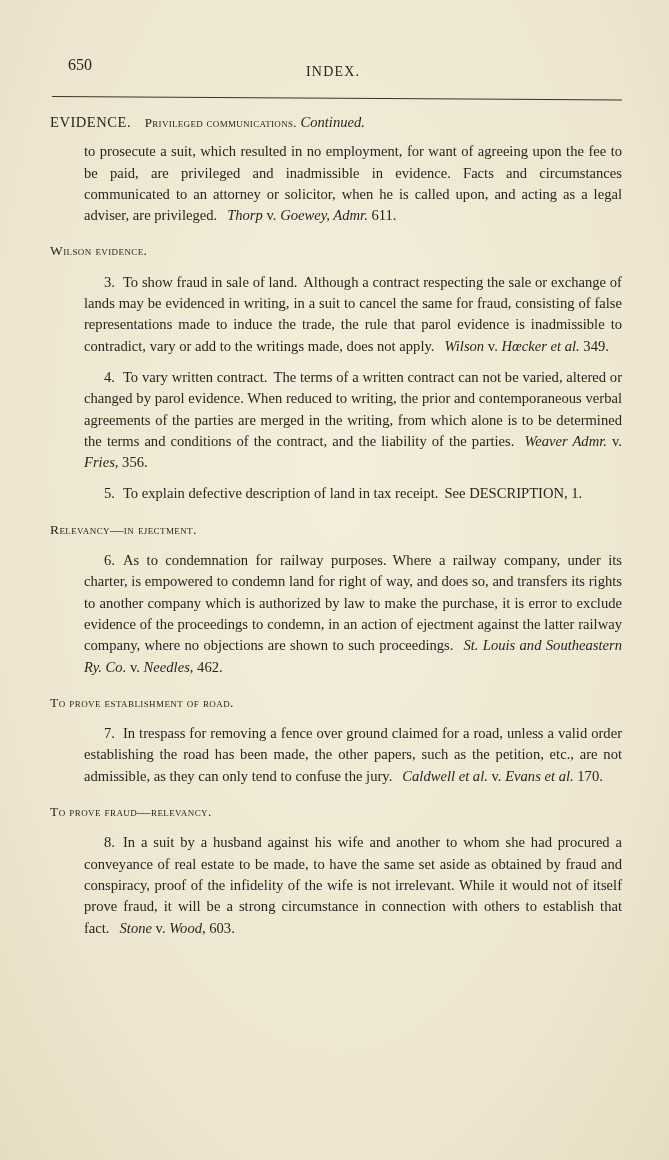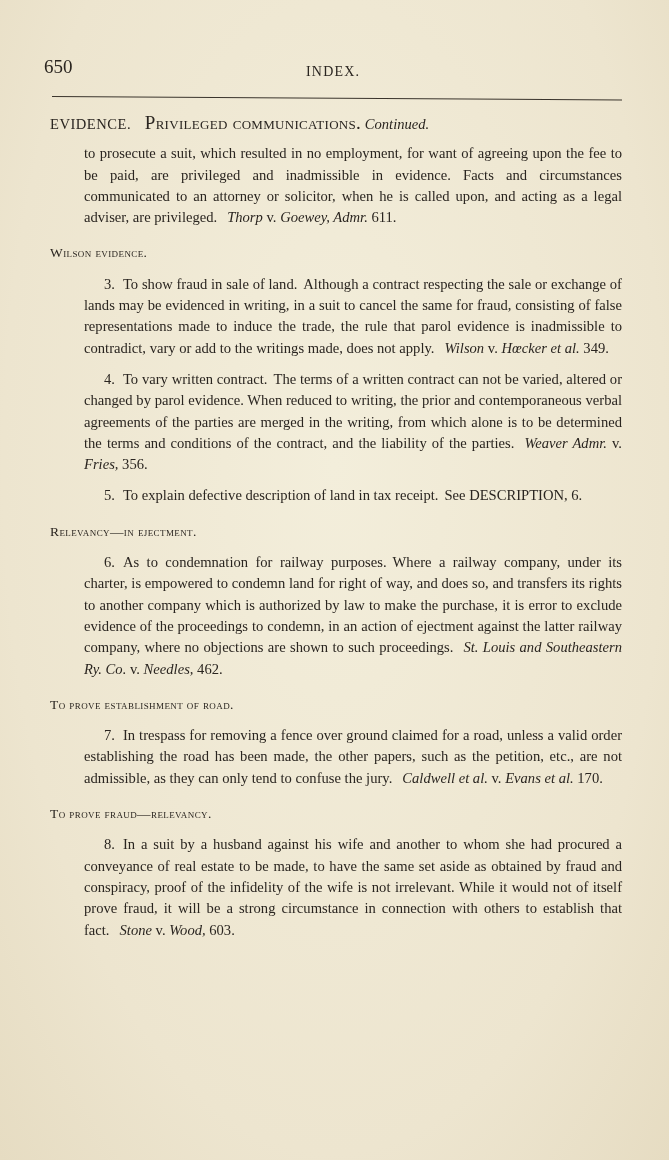--- a/index.html
+++ b/index.html
@@ -5,41 +5,41 @@
     html, body { margin: 0; padding: 0; }
     body {
       width: 669px; height: 1160px; overflow: hidden;
       background: #efe8d4;
       background-image: radial-gradient(ellipse at 50% 40%, #f3eedb 0%, #ede5cf 70%, #e6dcc2 100%);
       font-family: "Liberation Serif", "DejaVu Serif", serif;
       color: #2a2520;
       position: relative;
     }
     .page-number {
-      position: absolute; left: 44px; top: 56px;
-      font-size: 19px;
+      position: absolute; left: 68px; top: 56px;
+      font-size: 16px;
     }
     .running-head {
       position: absolute; left: 306px; top: 64px;
       font-size: 14px; letter-spacing: 1.2px;
     }
     .header-rule {
       position: absolute; left: 52px; top: 96px;
       width: 570px; height: 0;
       border-top: 1.5px solid #3a342c;
       transform: rotate(0.35deg);
       transform-origin: left center;
     }
     .content {
       position: absolute; left: 50px; top: 112px; width: 572px;
       font-size: 14.6px; line-height: 21.3px;
     }
     .main-heading { margin: 0 0 8px 0; font-size: 14.6px; }
     .main-heading .word { letter-spacing: 0.5px; text-align: right; }
-    .sc { font-variant: small-caps; font-size: 19px; letter-spacing: 0.3px; }
+    .sc { font-variant: small-caps; font-size: 13px; letter-spacing: 0.3px; }
     .heading-cont { margin-left: 0; font-style: italic; }
     .subhead {
       margin: 14px 0 10px 0;
       font-variant: small-caps; font-size: 13.5px; letter-spacing: 0.4px;
     }
     .para {
       margin: 0 0 10px 0; padding-left: 34px;
       text-align: justify; text-indent: 0;
     }
     .para.numbered { text-indent: 20px; padding-left: 34px; }
@@ -63,21 +63,21 @@
   </div>
 
   <div id="sections">
       <div>
         <div class="para continuation"><span>to prosecute a suit, which resulted in no employment, for want of agreeing upon the fee to be paid, are privileged and inadmissible in evidence. Facts and circumstances communicated to an attorney or solicitor, when he is called upon, and acting as a legal adviser, are privileged.</span><span class="cite" style="margin-left: 10px;"><i>Thorp</i><span> v. </span><i>Goewey, Admr.</i><span> 611.</span></span></div>
       </div>
       <div>
         <div class="subhead">Wilson evidence.</div>
         <div class="para numbered"><span class="num">3.</span><span class="lead">To show fraud in sale of land.</span><span>Although a contract respecting the sale or exchange of lands may be evidenced in writing, in a suit to cancel the same for fraud, consisting of false representations made to induce the trade, the rule that parol evidence is inadmissible to contradict, vary or add to the writings made, does not apply.</span><span class="cite" style="margin-left: 10px;"><i>Wilson</i><span> v. </span><i>Hœcker et al.</i><span> 349.</span></span></div>
         <div class="para numbered"><span class="num">4.</span><span class="lead">To vary written contract.</span><span>The terms of a written contract can not be varied, altered or changed by parol evidence. When reduced to writing, the prior and contemporaneous verbal agreements of the parties are merged in the writing, from which alone is to be determined the terms and conditions of the contract, and the liability of the parties.</span><span class="cite" style="margin-left: 10px;"><i>Weaver Admr.</i><span> v. </span><i>Fries,</i><span> 356.</span></span></div>
-        <div class="para numbered"><span class="num">5.</span><span class="lead">To explain defective description of land in tax receipt.</span><span>See DESCRIPTION, 6.</span></div>
+        <div class="para numbered"><span class="num">5.</span><span class="lead">To explain defective description of land in tax receipt.</span><span>See DESCRIPTION, 1.</span></div>
       </div>
       <div>
         <div class="subhead">Relevancy—in ejectment.</div>
         <div class="para numbered"><span class="num">6.</span><span class="lead">As to condemnation for railway purposes.</span><span>Where a railway company, under its charter, is empowered to condemn land for right of way, and does so, and transfers its rights to another company which is authorized by law to make the purchase, it is error to exclude evidence of the proceedings to condemn, in an action of ejectment against the latter railway company, where no objections are shown to such proceedings.</span><span class="cite" style="margin-left: 10px;"><i>St. Louis and Southeastern Ry. Co.</i><span> v. </span><i>Needles,</i><span> 462.</span></span></div>
       </div>
       <div>
         <div class="subhead">To prove establishment of road.</div>
         <div class="para numbered"><span class="num">7.</span><span>In trespass for removing a fence over ground claimed for a road, unless a valid order establishing the road has been made, the other papers, such as the petition, etc., are not admissible, as they can only tend to confuse the jury.</span><span class="cite" style="margin-left: 10px;"><i>Caldwell et al.</i><span> v. </span><i>Evans et al.</i><span> 170.</span></span></div>
       </div>
       <div>

